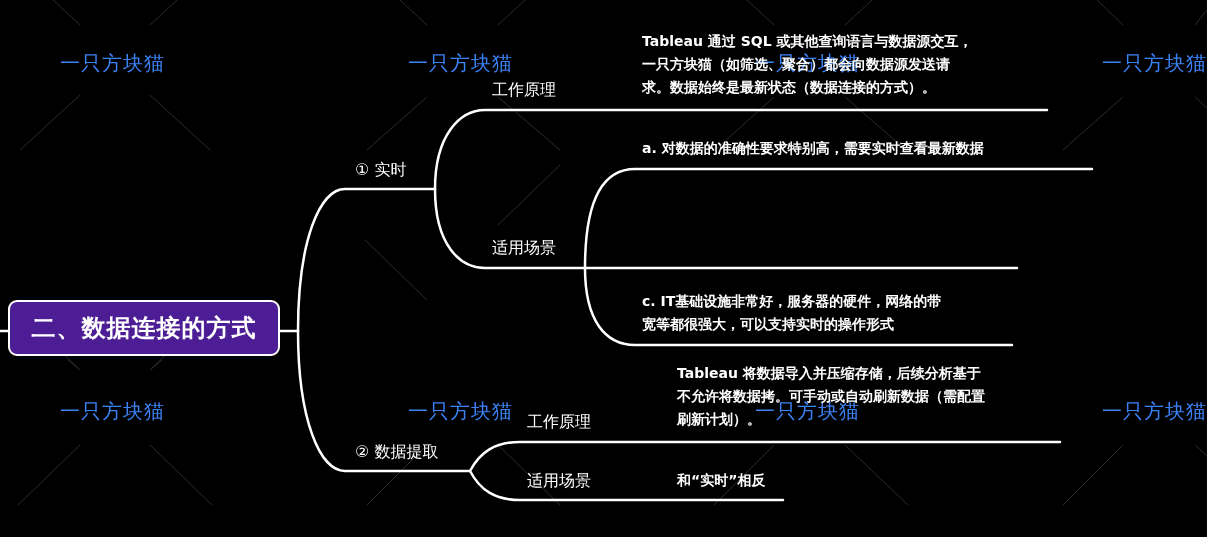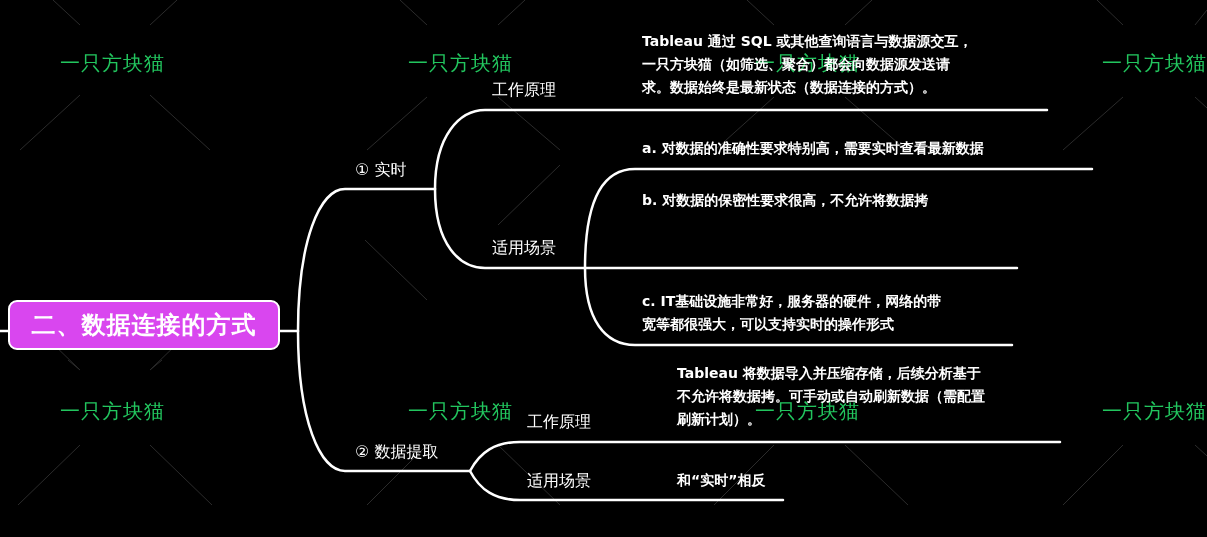--- a/index.html
+++ b/index.html
@@ -1,24 +1,24 @@
 <!DOCTYPE html>
 <html><head>
 <meta charset="utf-8">
 <style>
   html, body { margin: 0; padding: 0; background: #000; }
   body { width: 1207px; height: 537px; position: relative; overflow: hidden;
          font-family: "DejaVu Sans", "Liberation Sans", sans-serif; color: #fff; }
   .wm-layer { position: absolute; inset: 0; pointer-events: none; }
-  .wm { position: absolute; font-size: 20px; color: #22c55e; white-space: nowrap; letter-spacing: 1px; }
+  .wm { position: absolute; font-size: 20px; color: #3b82f6; white-space: nowrap; letter-spacing: 1px; }
   svg.lines { position: absolute; left: 0; top: 0; }
-  .root { position: absolute; left: 8px; top: 300px; width: 272px; height: 50px;
+  .root { position: absolute; left: 8px; top: 300px; width: 272px; height: 56px;
           border: 2.5px solid #fff; border-radius: 9px; box-sizing: border-box;
           display: flex; align-items: center; justify-content: center;
-          font-size: 24px; font-weight: bold; letter-spacing: 1px; background: #d946ef; }
+          font-size: 24px; font-weight: bold; letter-spacing: 1px; background: #4c1d95; }
   .label { position: absolute; font-size: 16px; white-space: nowrap; line-height: 20px; }
   .text { position: absolute; font-size: 14px; line-height: 23px; font-weight: bold; }
 </style>
 </head>
 <body>
 
 <div class="wm-layer">
   <svg width="1207" height="537" style="position:absolute;left:0;top:0">
     <g stroke="#2b2b2b" stroke-width="1">
       <line x1="53" y1="0" x2="80" y2="25"></line>
@@ -98,21 +98,20 @@
 <div class="text" style="left:642px;top:30px;">
   <div>Tableau 通过 SQL 或其他查询语言与数据源交互，</div>
   <div>一只方块猫（如筛选、聚合）都会向数据源发送请</div>
   <div>求。数据始终是最新状态（数据连接的方式）。</div>
 </div>
 <div class="label" style="left:492px;top:238px">适用场景</div>
 <div class="text" style="left:642px;top:137px;">
   <div>a. 对数据的准确性要求特别高，需要实时查看最新数据</div>
 </div>
 <div class="text" style="left:642px;top:189px;">
-  <div>b. 对数据的保密性要求很高，不允许将数据拷</div>
 </div>
 <div class="text" style="left:642px;top:290px;">
   <div>c. IT基础设施非常好，服务器的硬件，网络的带</div>
   <div>宽等都很强大，可以支持实时的操作形式</div>
 </div>
 
 <div class="label" style="left:355px;top:442px">② 数据提取</div>
 <div class="label" style="left:527px;top:412px">工作原理</div>
 <div class="text" style="left:677px;top:362px;">
   <div>Tableau 将数据导入并压缩存储，后续分析基于</div>

